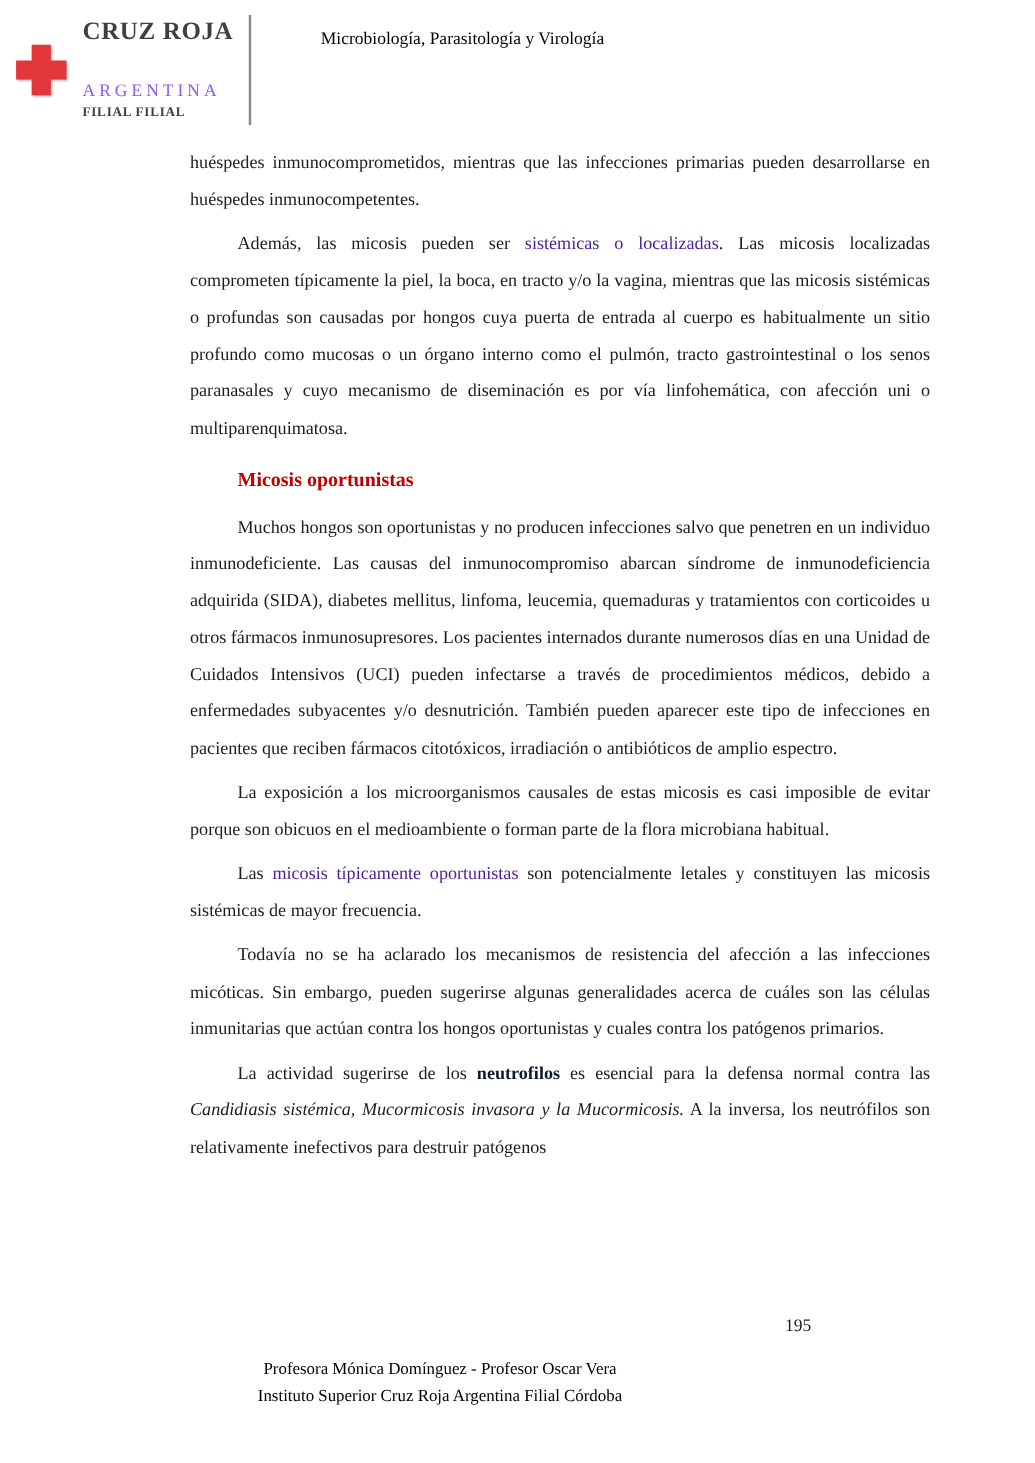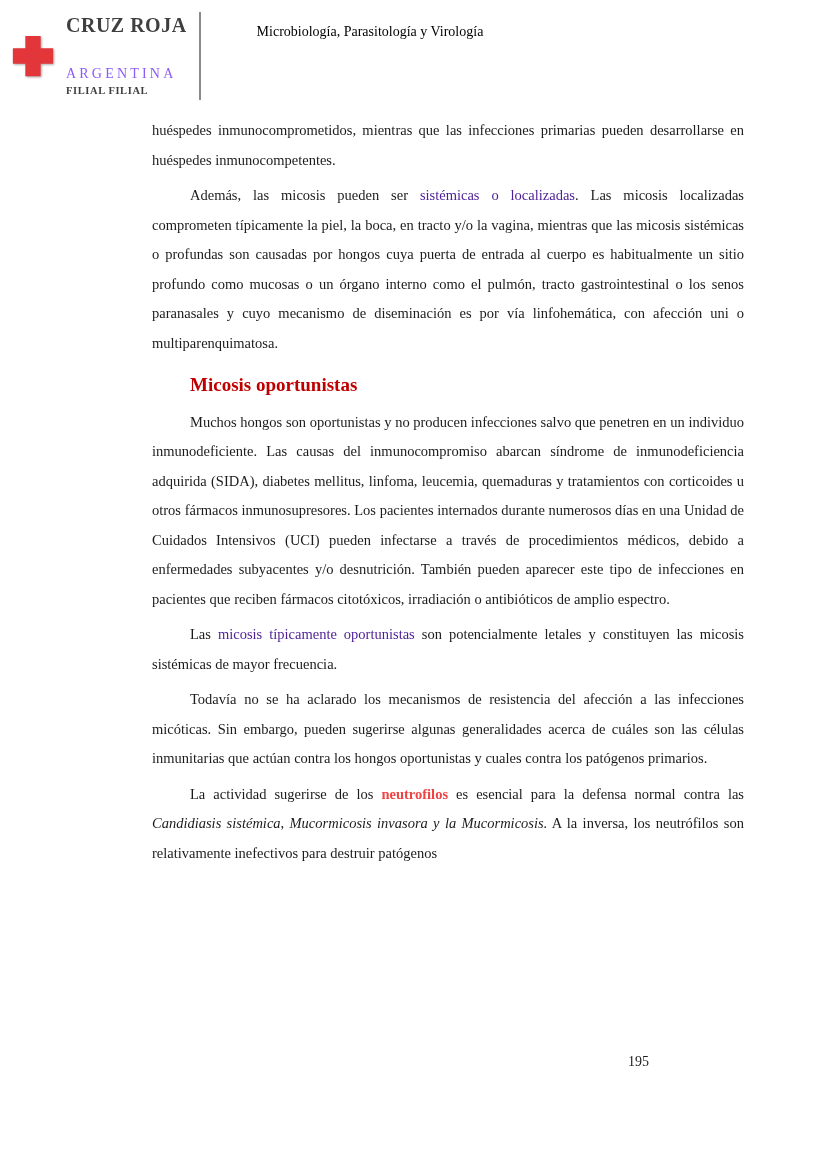--- a/index.html
+++ b/index.html
@@ -22,23 +22,23 @@
   .logo-line3 { font-size:10.5px; font-weight:700; color:#3f3f3f; letter-spacing:0.6px; line-height:15px; }
   .doc-title { position:absolute; top:24px; left:0; width:100%; text-align:center; font-size:14px; color:#000;padding-left:36px; }
 
   
   .doc-body {
     position:absolute; top:116px; left:132px; width:592px;
     font-size:14.5px; line-height:29.5px; text-align:justify; color:#1b1b1b;margin-left:20px;
   }
   .para { margin:0 0 6px 0; }
   .para.indent { text-indent:38px; }
-  .section-heading { color:#c00000; font-size:19px; font-weight:700; margin:12px 0 8px 38px; }
+  .section-heading { color:#c00000; font-size:16px; font-weight:700; margin:12px 0 8px 38px; }
   .red { color:#4c1d95; }
-  .bold-red { color:#ef4444; font-weight:700; }
+  .bold-red { color:#0f172a; font-weight:700; }
   .italic { font-style:italic; }
 
   
   .page-number { position:absolute; top:1054px; right:55px; font-size:14px; color:#1b1b1b; }
   .footer { position:absolute; top:1084px; left:0; width:100%; text-align:center; font-size:13.5px; line-height:22px; color:#000; }
 </style>
 </head>
 <body>
 
 <div class="page">
@@ -55,21 +55,26 @@
       </div>
     </div>
     <div class="doc-title">Microbiología, Parasitología y Virología</div>
   </header>
 
   <main class="doc-body">
       <p class="para"><span>huéspedes inmunocomprometidos, mientras que las infecciones primarias pueden desarrollarse en huéspedes inmunocompetentes.</span></p>
       <p class="para indent"><span>Además, las micosis pueden ser </span><span class="red">sistémicas o localizadas</span><span>. Las micosis localizadas comprometen típicamente la piel, la boca, en tracto y/o la vagina, mientras que las micosis sistémicas o profundas son causadas por hongos cuya puerta de entrada al cuerpo es habitualmente un sitio profundo como mucosas o un órgano interno como el pulmón, tracto gastrointestinal o los senos paranasales y cuyo mecanismo de diseminación es por vía linfohemática, con afección uni o multiparenquimatosa.</span></p>
       <h2 class="section-heading">Micosis oportunistas</h2>
       <p class="para indent"><span>Muchos hongos son oportunistas y no producen infecciones salvo que penetren en un individuo inmunodeficiente. Las causas del inmunocompromiso abarcan síndrome de inmunodeficiencia adquirida (SIDA), diabetes mellitus, linfoma, leucemia, quemaduras y tratamientos con corticoides u otros fármacos inmunosupresores. Los pacientes internados durante numerosos días en una Unidad de Cuidados Intensivos (UCI) pueden infectarse a través de procedimientos médicos, debido a enfermedades subyacentes y/o desnutrición. También pueden aparecer este tipo de infecciones en pacientes que reciben fármacos citotóxicos, irradiación o antibióticos de amplio espectro.</span></p>
+      <p class="para indent"><span>La exposición a los microorganismos causales de estas micosis es casi imposible de evitar porque son obicuos en el medioambiente o forman parte de la flora microbiana habitual.</span></p>
       <p class="para indent"><span>Las </span><span class="red">micosis típicamente oportunistas</span><span> son potencialmente letales y constituyen las micosis sistémicas de mayor frecuencia.</span></p>
       <p class="para indent"><span>Todavía no se ha aclarado los mecanismos de resistencia del afección a las infecciones micóticas. Sin embargo, pueden sugerirse algunas generalidades acerca de cuáles son las células inmunitarias que actúan contra los hongos oportunistas y cuales contra los patógenos primarios.</span></p>
       <p class="para indent"><span>La actividad sugerirse de los </span><span class="bold-red">neutrofilos</span><span> es esencial para la defensa normal contra las </span><span class="italic">Candidiasis sistémica, Mucormicosis invasora y la Mucormicosis.</span><span> A la inversa, los neutrófilos son relativamente inefectivos para destruir patógenos</span></p>
     </main>
 
   <div class="page-number">195</div>
 
+  <footer class="footer">
+    <div>Profesora Mónica Domínguez - Profesor Oscar Vera</div>
+    <div>Instituto Superior Cruz Roja Argentina Filial Córdoba</div>
+  </footer>
 
 </div>
 
 </body></html>

